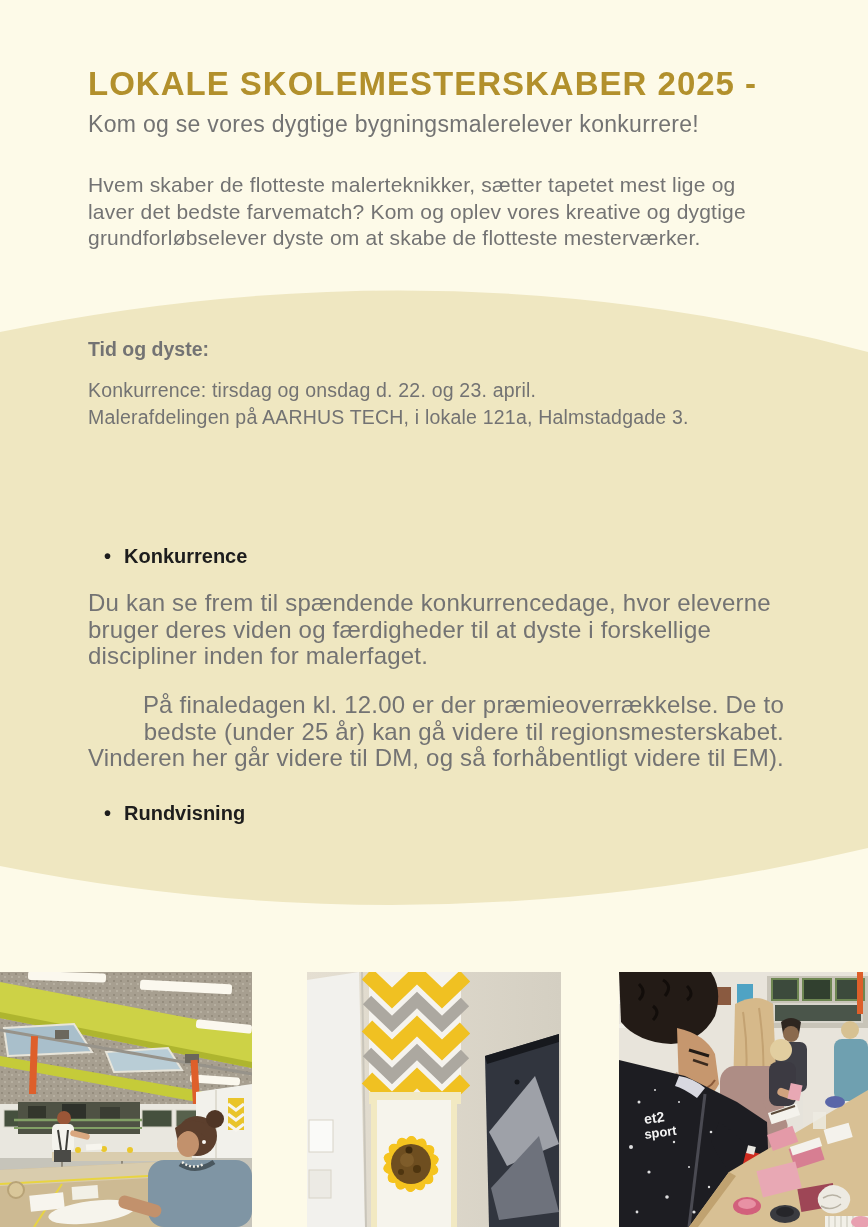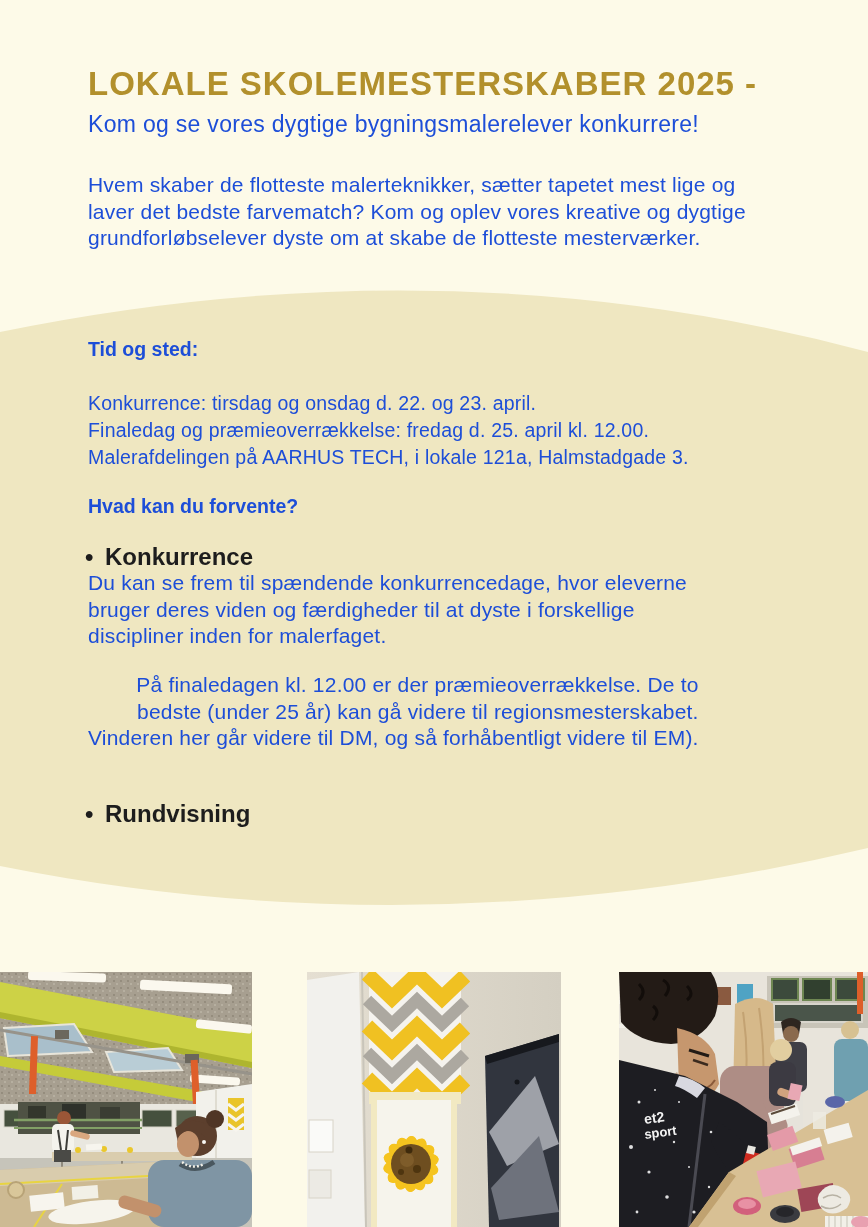--- a/index.html
+++ b/index.html
@@ -1,32 +1,32 @@
 <!DOCTYPE html>
 <html><head>
 <meta charset="utf-8">
 <style>
   html,body{margin:0;padding:0;}
   body{background:#FDFAE8;font-family:"Liberation Sans", sans-serif;}
   .page{position:relative;width:868px;height:1227px;background:#FDFAE8;overflow:hidden;margin:0 auto;}
   .blob-svg{position:absolute;left:0;top:0;width:868px;height:1227px;z-index:0;}
-  .txt{position:absolute;left:88px;z-index:2;color:#1d4ed8;}
+  .txt{position:absolute;left:88px;z-index:2;color:#737373;}
   .title{top:64px;font-size:33px;font-weight:700;letter-spacing:1px;color:#B2902C;line-height:1.2;white-space:nowrap;}
   .subtitle{top:110px;font-size:23px;font-weight:400;letter-spacing:0.3px;line-height:1.25;white-space:nowrap;}
   .intro{top:172px;font-size:21px;line-height:26.5px;letter-spacing:0.2px;white-space:pre-line;}
   .h-bold{font-weight:700;font-size:19.5px;line-height:27px;}
   .tid-heading{top:336px;}
-  .tid-lines{top:390px;font-size:19.5px;line-height:27px;letter-spacing:0.2px;}
+  .tid-lines{top:377px;font-size:19.5px;line-height:27px;letter-spacing:0.2px;}
   .expect-heading{top:493px;}
-  .bullet{padding-left:32px;position:absolute;left:73px;font-weight:700;font-size:24px;line-height:27px;z-index:2;color:#1d1d1d;}
+  .bullet{padding-left:32px;position:absolute;left:92px;font-weight:700;font-size:20px;line-height:27px;z-index:2;color:#1d1d1d;}
   .bullet::before{content:"\2022";position:absolute;left:12px;top:0;font-weight:700;}
   .bullet-1{top:543px;}
   .bullet-2{top:780px;margin-top:20px;}
   .bullet-3{top:832px;}
-  .para{font-size:21px;line-height:26.5px;letter-spacing:0.2px;white-space:pre-line;}
+  .para{font-size:24px;line-height:26.5px;letter-spacing:0.2px;white-space:pre-line;margin-top:20px;}
   .para-1{top:570px;}
   .para-2{top:672px;text-align:right;}
   .photo{position:absolute;top:972px;height:255px;overflow:hidden;z-index:1;}
   .photo svg{display:block;width:100%;height:100%;}
   .photo-1{left:0;width:252px;}
   .photo-2{left:307px;width:254px;}
   .photo-3{left:619px;width:249px;}
 </style>
 </head>
 <body>
@@ -36,28 +36,26 @@
   <svg class="blob-svg" viewBox="0 0 868 1227" aria-hidden="true">
     <path d="M 0,332 Q 450,240 868,352 L 868,848 Q 430,952 0,866 Z" fill="#EFE7C1"></path>
   </svg>
 
   <div class="txt title">LOKALE SKOLEMESTERSKABER 2025 -</div>
   <div class="txt subtitle">Kom og se vores dygtige bygningsmalerelever konkurrere!</div>
   <div class="txt intro">Hvem skaber de flotteste malerteknikker, sætter tapetet mest lige og
 laver det bedste farvematch? Kom og oplev vores kreative og dygtige
 grundforløbselever dyste om at skabe de flotteste mesterværker.</div>
 
-  <div class="txt h-bold tid-heading">Tid og sted:</div>
+  <div class="txt h-bold tid-heading">Tid og dyste:</div>
   <div class="txt tid-lines">
     <div>Konkurrence: tirsdag og onsdag d. 22. og 23. april.</div>
-    <div>Finaledag og præmieoverrækkelse: fredag d. 25. april kl. 12.00.</div>
     <div>Malerafdelingen på AARHUS TECH, i lokale 121a, Halmstadgade 3.</div>
   </div>
 
-  <div class="txt h-bold expect-heading">Hvad kan du forvente?</div>
 
   <div class="bullet bullet-1">Konkurrence</div>
   <div class="txt para para-1">Du kan se frem til spændende konkurrencedage, hvor eleverne
 bruger deres viden og færdigheder til at dyste i forskellige
 discipliner inden for malerfaget.</div>
   <div class="txt para para-2">På finaledagen kl. 12.00 er der præmieoverrækkelse. De to
 bedste (under 25 år) kan gå videre til regionsmesterskabet.
 Vinderen her går videre til DM, og så forhåbentligt videre til EM).</div>
 
   <div class="bullet bullet-2">Rundvisning</div>

